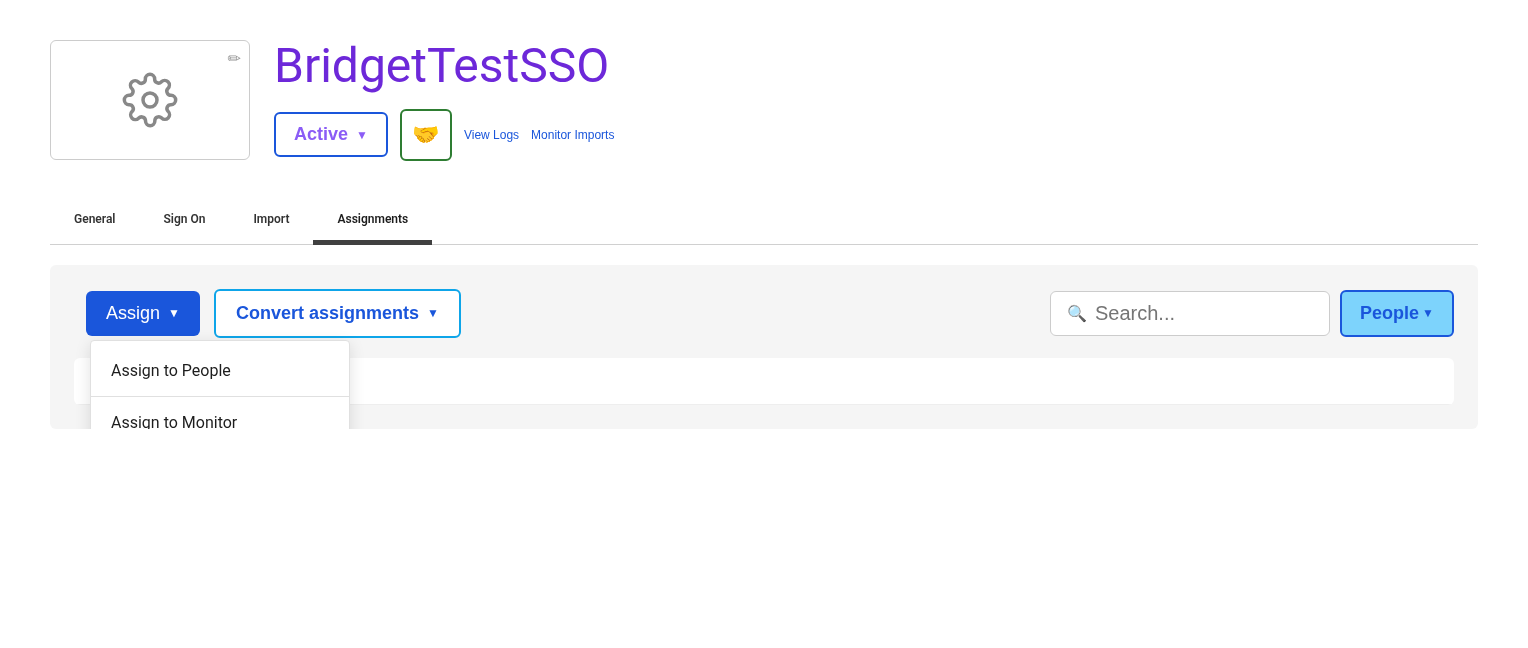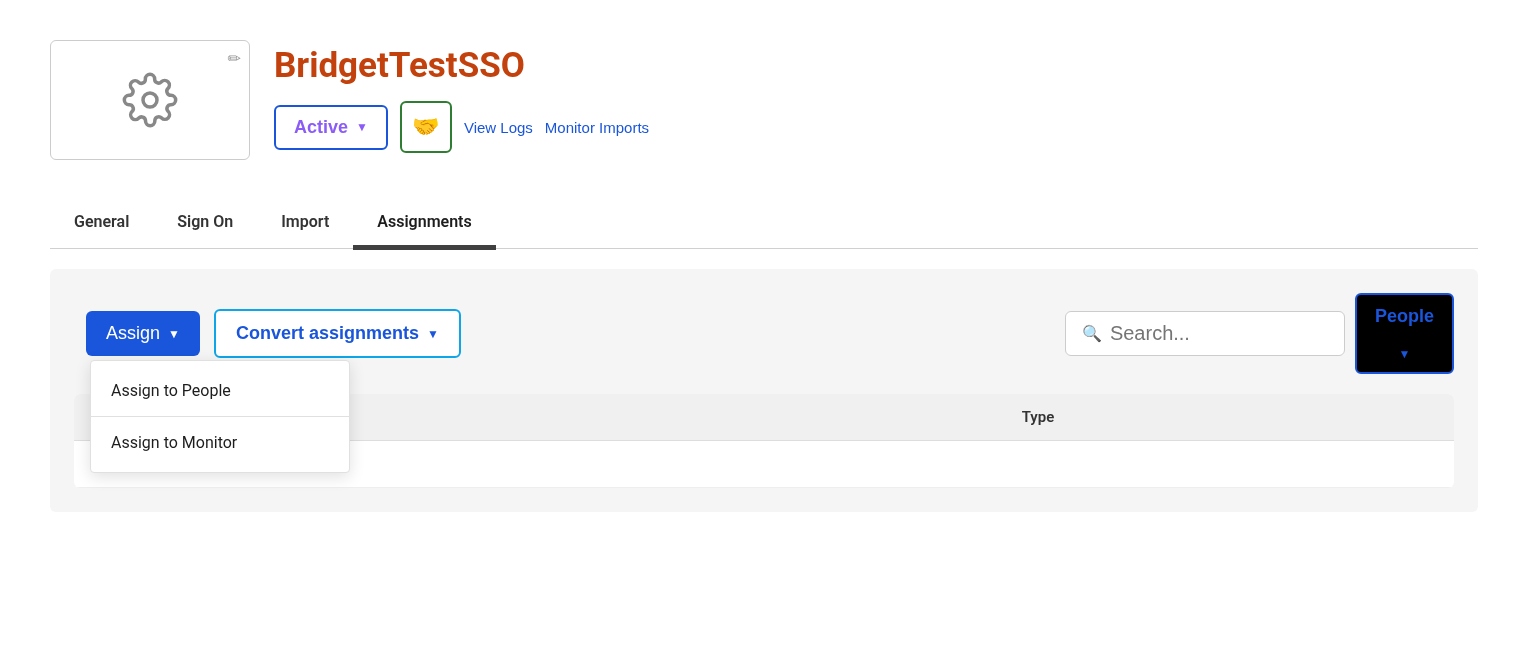--- a/index.html
+++ b/index.html
@@ -48,23 +48,23 @@
       color: #888;
     }
 
     .header-info {
       display: flex;
       flex-direction: column;
       gap: 16px;
     }
 
     .app-title {
-      font-size: 35px;
-      font-weight: 700;
-      color: #c2410c;
+      font-size: 48px;
+      font-weight: 400;
+      color: #6d28d9;
       line-height: 1.1;
     }
 
     .header-actions {
       display: flex;
       align-items: center;
       gap: 12px;
     }
 
     .btn-active {
@@ -93,39 +93,39 @@
       background: #fff;
       display: flex;
       align-items: center;
       justify-content: center;
       cursor: pointer;
       font-size: 22px;
     }
 
     .link-action {
       color: #1a56db;
-      font-size: 15px;
+      font-size: 12px;
       font-weight: 500;
       text-decoration: none;
       cursor: pointer;
       background: none;
       border: none;
     }
 
     
     .tabs-container {
       display: flex;
       gap: 0;
       border-bottom: 1.5px solid #d0d0d0;
       margin-bottom: 0;
     }
 
     .tab {
       padding: 14px 24px;
-      font-size: 16px;
+      font-size: 12px;
       font-weight: 600;
       color: #333;
       cursor: pointer;
       border-bottom: 3px solid transparent;
       position: relative;
       top: 1.5px;
       background: none;
       border-top: none;
       border-left: none;
       border-right: none;
@@ -210,30 +210,29 @@
     }
 
     .search-icon {
       color: #888;
       font-size: 16px;
     }
 
     .btn-people {
       display: flex;
       align-items: center;
-      gap: 20px;
+      gap: 3px;
       padding: 11px 18px;
-      background: #000000;
+      background: #7dd3fc;
       color: #1a56db;
       border: 2px solid #1a56db;
       border-radius: 6px;
       font-size: 18px;
       font-weight: 700;
       cursor: pointer;
-      flex-direction: column;
     }
 
     
     .dropdown-container {
       position: relative;
     }
 
     .dropdown-menu {
       position: absolute;
       top: calc(100% + 4px);
@@ -376,24 +375,20 @@
           <input type="text" placeholder="Search..." style="">
         </div>
         <button class="btn-people">
           <span>People</span>
           <span style="font-size:12px;">▼</span>
         </button>
       </div>
     </div>
 
     <div class="table-wrapper">
-      <div class="table-header">
-        <div class="col-filter">Fil</div>
-        <div class="col-type">Type</div>
-      </div>
       <div class="table-row-item">
         <div class="row-name">Pe</div>
         <div class="row-type"></div>
       </div>
     </div>
   </div>
 
 </div>
 
 </body></html>

